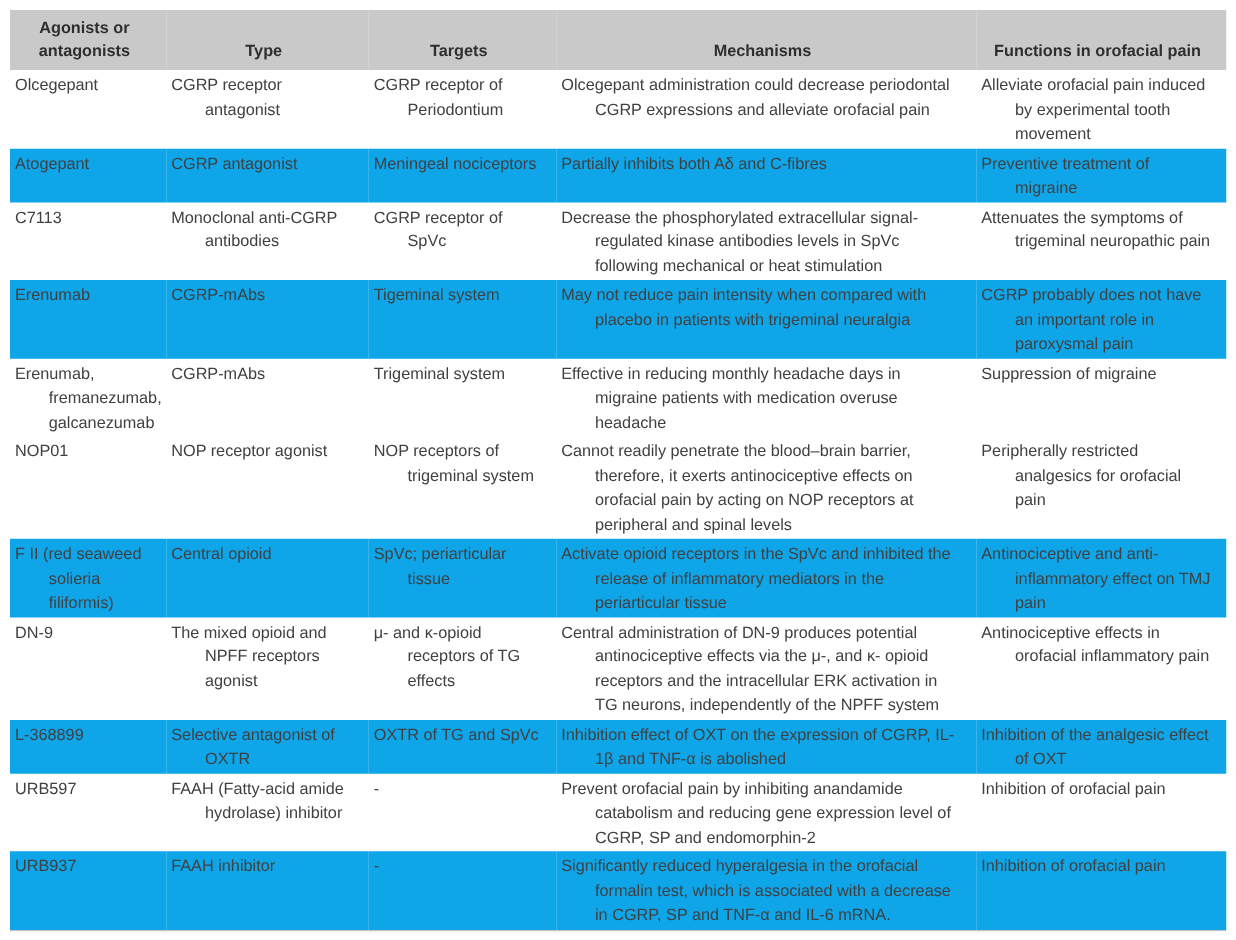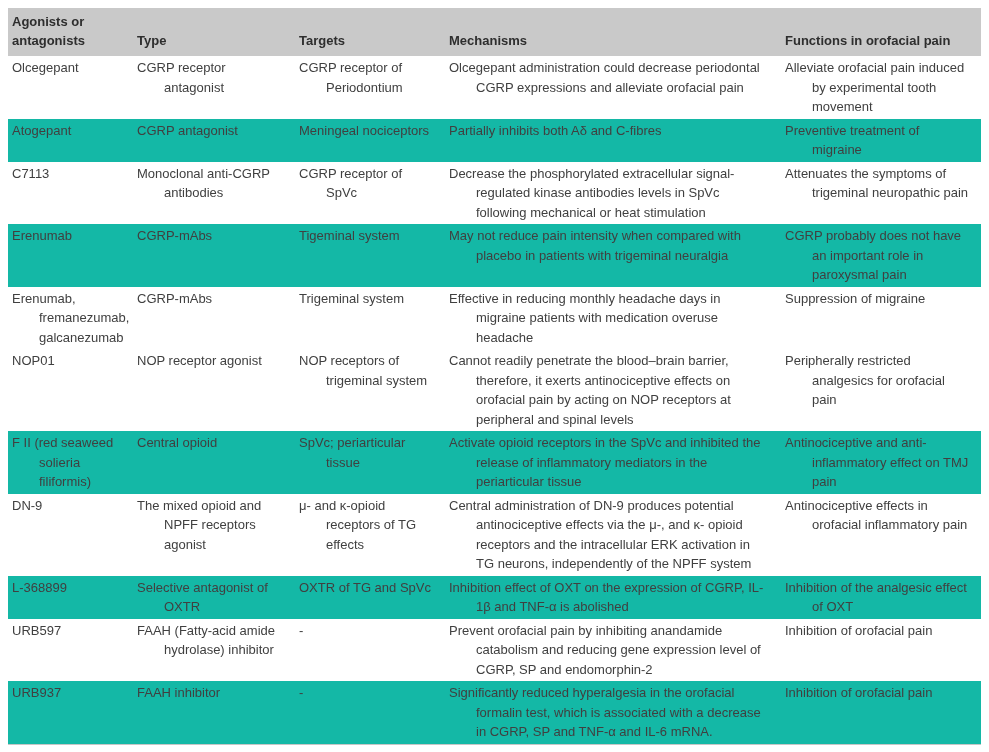--- a/index.html
+++ b/index.html
@@ -27,37 +27,37 @@
   table.data-table col.c1 { width: 125px; }
   table.data-table col.c2 { width: 162px; }
   table.data-table col.c3 { width: 150px; }
   table.data-table col.c4 { width: 336px; }
   table.data-table col.c5 { width: 200px; }
 
   table.data-table th {
     background: #c9c9c9;
     color: #2e2e2e;
     font-weight: bold;
-    text-align: left;
+    text-align: center;
     vertical-align: bottom;
     height: 43px;
     padding: 4px 10px 6px 4px;
     line-height: 19px;
     box-sizing: border-box;
     margin-left: 48px;
   }
   table.data-table td {
     vertical-align: top;
     padding: 2px 10px 2px 4px;
     line-height: 19.5px;
     box-sizing: border-box;
     margin-top: 13px;
   }
   table.data-table tr.alt td {
-    background: #14b8a6;
+    background: #0ea5e9;
   }
   .cw {
     padding-left: 27px;
     text-indent: -27px;
   }
 </style>
 </head>
 <body>
 
 <div class="page">

